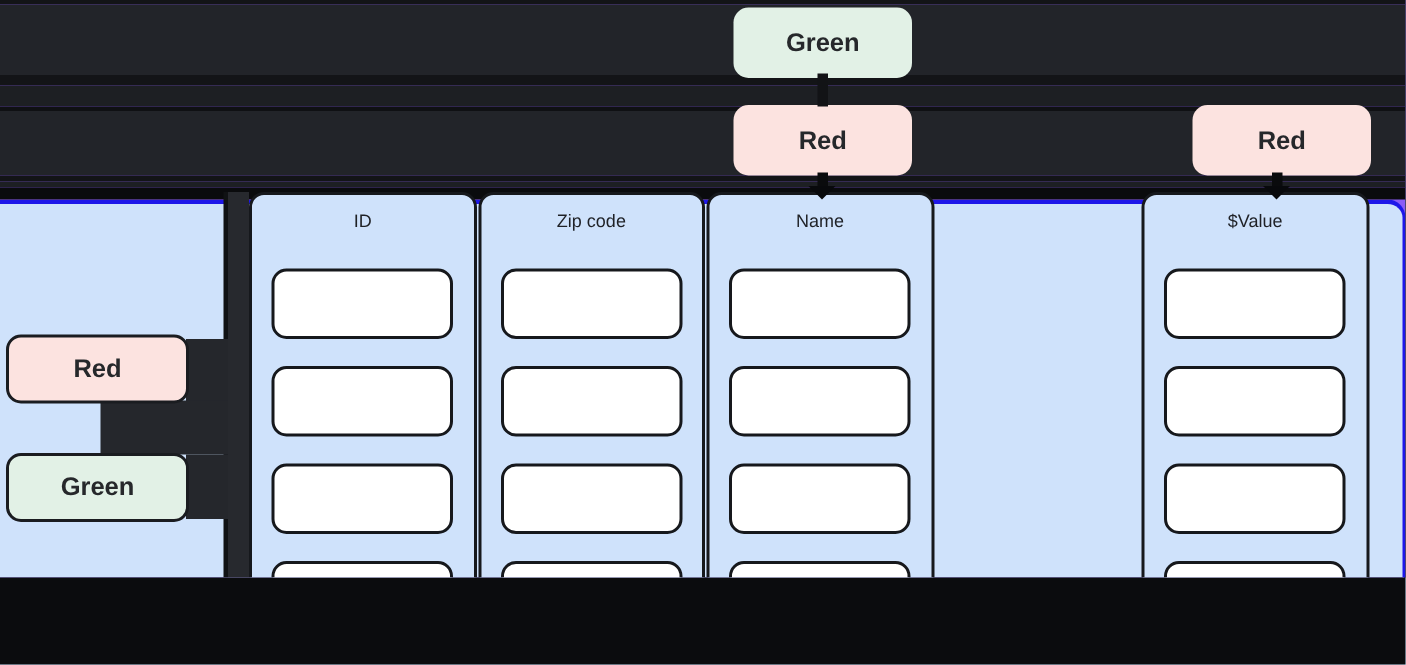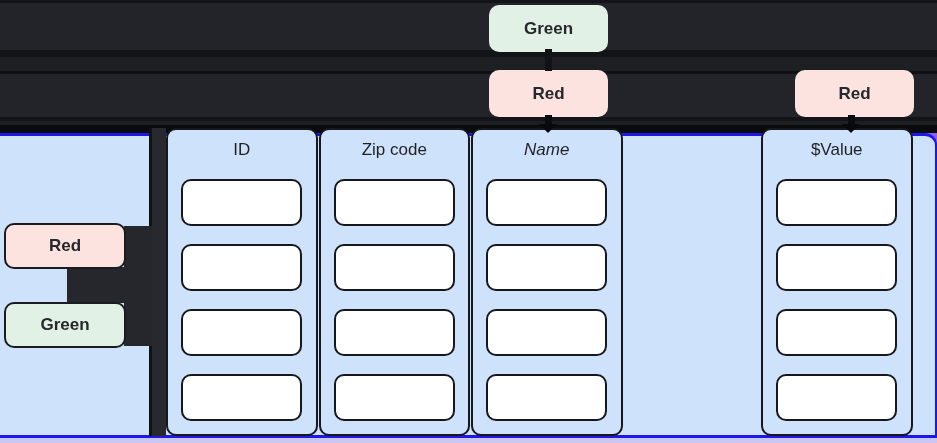--- a/index.html
+++ b/index.html
@@ -1,16 +1,16 @@
 <!DOCTYPE html>
 <html style="--tag-red: #fce3e0; --tag-green: #e2f1e6; --panel-blue: #cfe2fb; --border-blue: #1e17e9; --strip-purple: #cbc7f2; --lane-dark: #222429; --ink: #26282b;"><head>
 <meta charset="utf-8">
 <style>
   html,body{margin:0;padding:0;background:#0b0c0e;}
-  .stage{position:relative;width:937px;height:443px;overflow:hidden;
+  .stage{position:relative;width:937px;height:385px;overflow:hidden;
          font-family:"Liberation Sans",sans-serif;background:#8b5cf6;}
   .abs{position:absolute;}
 
   
   .lane{left:0;width:937px;z-index:0;}
 
   
   .stub{z-index:4;background:#121316;}
   .arrow-down{width:0;height:0;z-index:4;
     border-left:9px solid transparent;border-right:9px solid transparent;
@@ -42,21 +42,21 @@
      width:122px;height:46px;box-sizing:border-box;border:2px solid #1a1c20;
      border-radius:10px;font-size:17px;font-weight:bold;color:#26282b;z-index:3;}
   .side-tag.red{background:var(--tag-red,#fce3e0);}
   .side-tag.green{background:var(--tag-green,#e2f1e6);}
 
   
   .card{top:128px;width:151.5px;height:308px;box-sizing:border-box;
      background:var(--panel-blue,#cfe2fb);border:2px solid #16181c;
      border-radius:10px;z-index:2;}
   .card-header{margin-top:10px;height:24px;text-align:center;
-     font-size:17px;color:#1f2126;}
+     font-size:12px;color:#1f2126;}
   .card-rows{margin-top:15px;display:flex;flex-direction:column;
      gap:18px;align-items:center;}
   .cell{width:121px;height:47px;box-sizing:border-box;background:#ffffff;
      border:2px solid #16181c;border-radius:10px;}
 </style>
 </head>
 <body>
 
 <div class="stage">
 
@@ -116,21 +116,21 @@
   <div class="abs card" style="left:318.5px;">
     <div class="card-header">Zip code</div>
     <div class="card-rows">
       <div class="cell"></div>
       <div class="cell"></div>
       <div class="cell"></div>
       <div class="cell"></div>
     </div>
   </div>
 
-  <div class="abs card" style="left:471px;font-style:italic;">
+  <div class="abs card" style="left:471px;">
     <div class="card-header">Name</div>
     <div class="card-rows">
       <div class="cell"></div>
       <div class="cell"></div>
       <div class="cell"></div>
       <div class="cell"></div>
     </div>
   </div>
 
 

